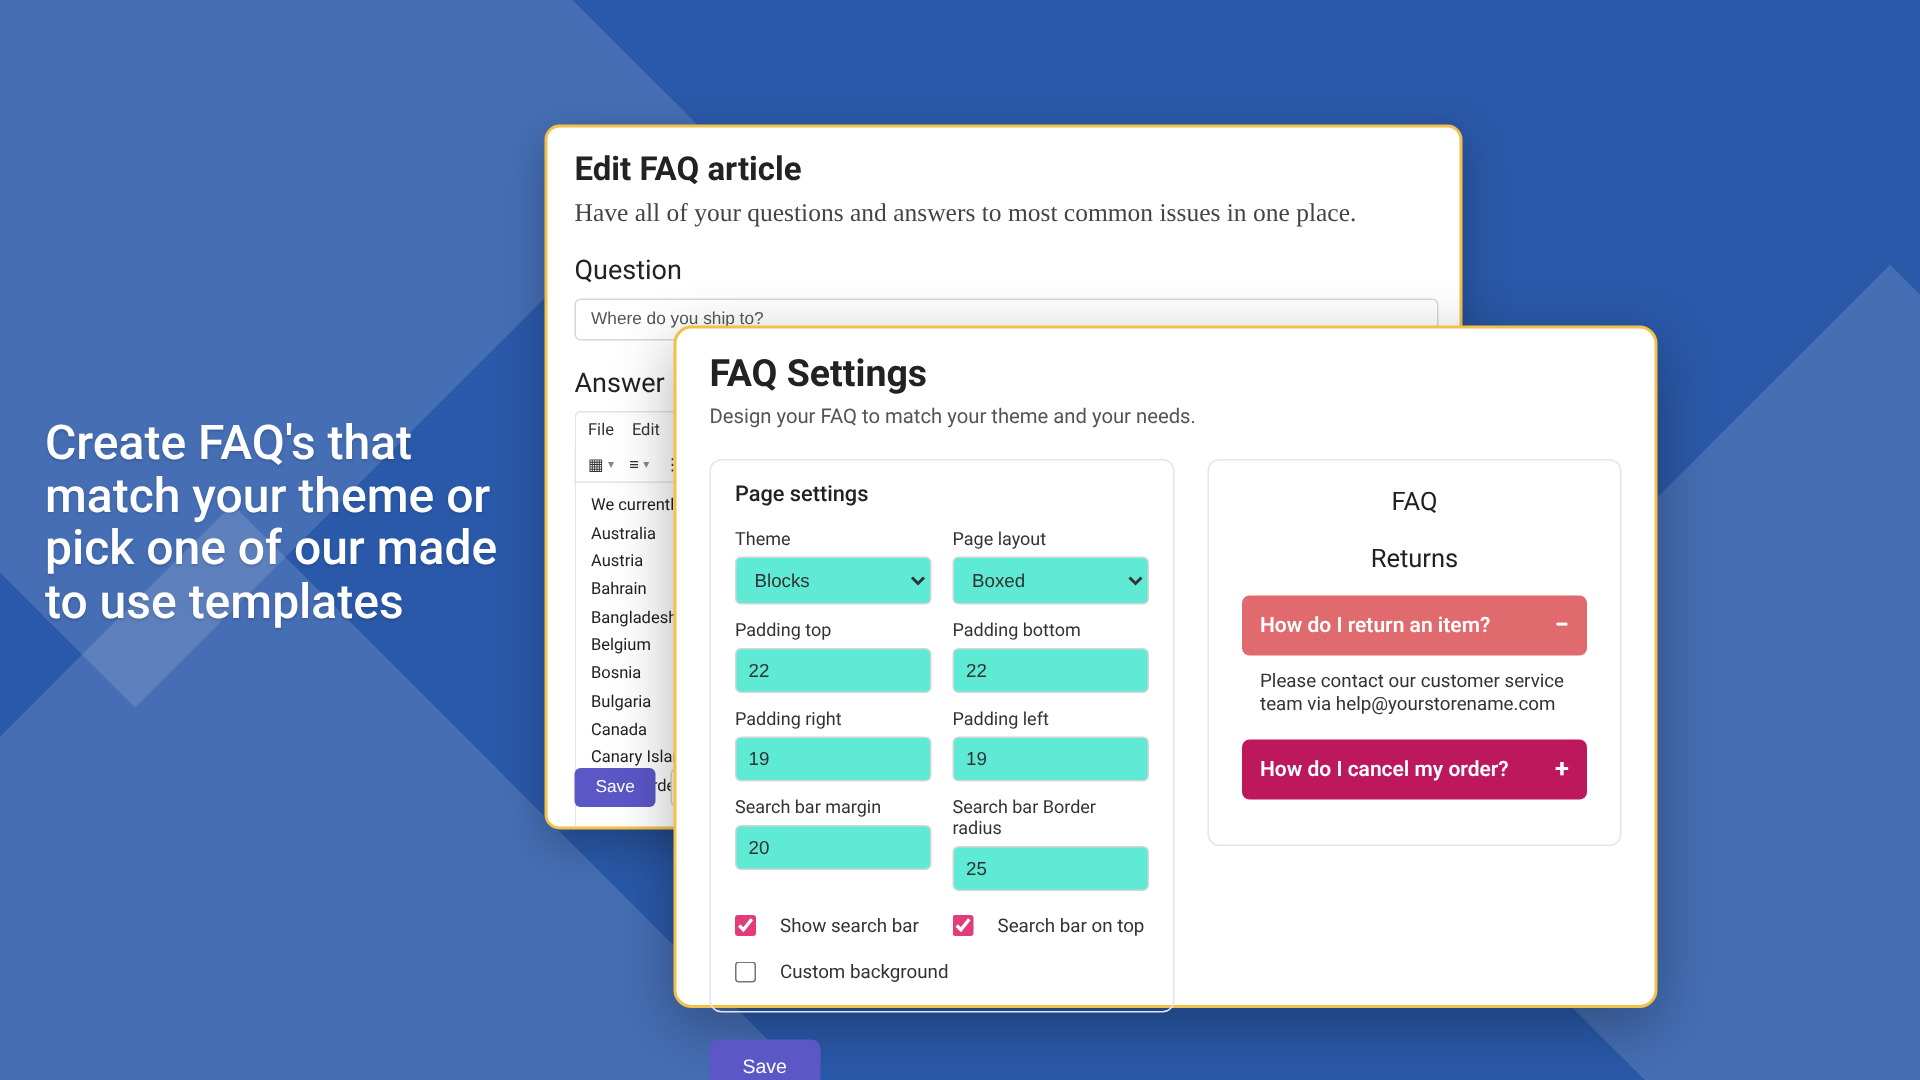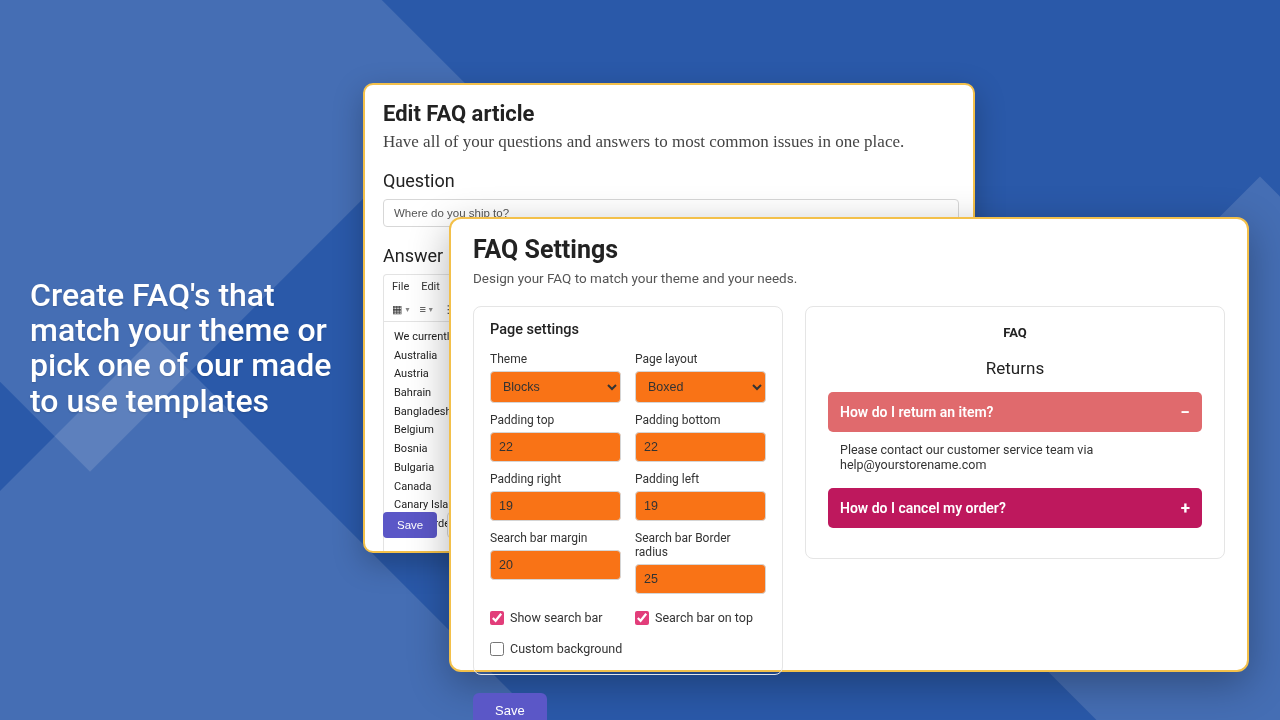--- a/index.html
+++ b/index.html
@@ -43,46 +43,46 @@
     width:460px; border:1px solid #e3e3e3; border-top:none; border-radius:0 0 4px 4px;
     padding:6px 10px 54px; font-size:11px; color:#222; line-height:1.7;
   }
   .shiplist div { font-size:11px; color:#222; }
   .editor-buttons { position:absolute; bottom:13px; left:18px; display:flex; gap:10px; }
   .btn-save { background:#5b57c7; color:#fff; border:none; padding:6px 14px; font-size:11.5px; border-radius:4px; }
   .btn-cancel { background:#fff; border:1px solid #d7d7d7; padding:6px 7px; font-size:11.5px; border-radius:4px; color:#555; }
 
   
   .settings {
-    position:absolute; left:449px; top:217px; width:800px; height:455px;
+    position:absolute; left:449px; top:217px; width:656px; height:455px;
     background:#fff; border-radius:12px; border:2px solid #f3c04a;
     box-shadow:0 12px 40px rgba(0,0,0,0.3);
     padding:16px 22px 18px; color:#222;
   }
   .settings h1 { font-size:25px; font-weight:700; }
   .settings .sub { font-size:13.5px; color:#555; margin-top:6px; }
   .settings-row { display:flex; gap:22px; margin-top:20px; align-items:flex-start; }
   .left-card {
     width:310px; border:1px solid #e5e5e5; border-radius:8px; padding:14px 16px 18px;
   }
   .left-card h3 { font-size:14.5px; font-weight:500; margin-bottom:14px; }
   .grid2 { display:grid; grid-template-columns:1fr 1fr; gap:10px 14px; }
   .fld label { font-size:12px; color:#333; display:block; margin-bottom:5px; }
   .fld select, .fld input[type=text] {
     width:100%; border:1px solid #d5d5d5; border-radius:4px; padding:7px 8px; font-size:12.5px; color:#333;
-    background:#f97316;
-  }
-  .chk { display:flex; align-items:center; gap:6px; font-size:12.5px; color:#333; margin-top:6px;}
+    background:#5eead4;
+  }
+  .chk { display:flex; gap:16px; font-size:12.5px; color:#333; margin-top:6px;}
   .chk input { accent-color:#e23d7a; width:14px; height:14px; }
   .save2 { margin-top:18px; background:#5b57c7; color:#fff; border:none; padding:10px 22px; font-size:13px; border-radius:6px; }
 
   .right-card {
     flex:1; border:1px solid #e5e5e5; border-radius:8px; padding:18px 22px 30px;
   }
-  .right-card h3 { text-align:center; font-size:13px; font-weight:700; margin-bottom:14px;}
+  .right-card h3 { text-align:center; font-size:17px; font-weight:400; margin-bottom:14px;}
   .search-box { width:100%; border:1px solid #e0e0e0; border-radius:6px; padding:9px 12px; font-size:13px; color:#888; }
   .rc-label { font-size:17px; font-weight:400; margin-top:18px;text-align:center; }
   .faq-item {
     background:#e06a6d; color:#fff; border-radius:5px; padding:10px 12px;
     display:flex; justify-content:space-between; align-items:center; font-size:14px; font-weight:600; margin-top:14px;
   }
   .faq-item.collapsed { background:#be185d; }
   .faq-answer { font-size:12.5px; color:#333; padding:10px 12px 2px; }
   .pm { font-size:17px; font-weight:700; }
 </style>

